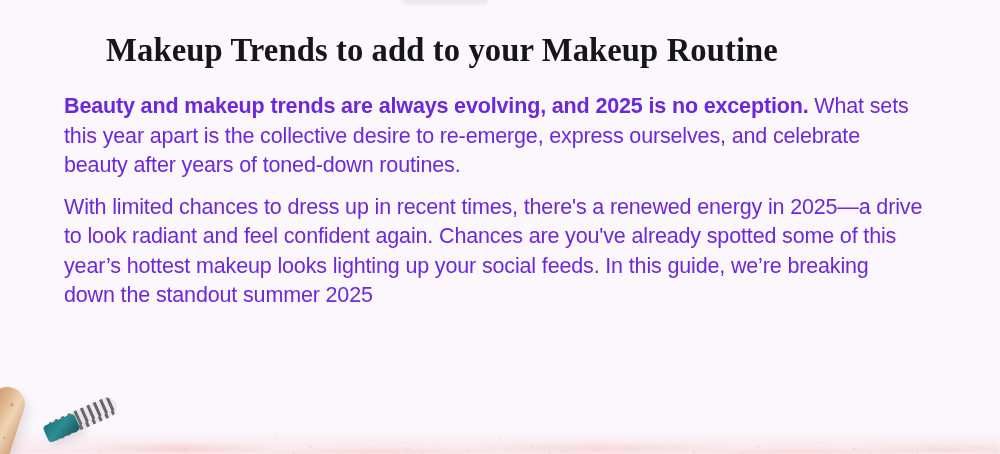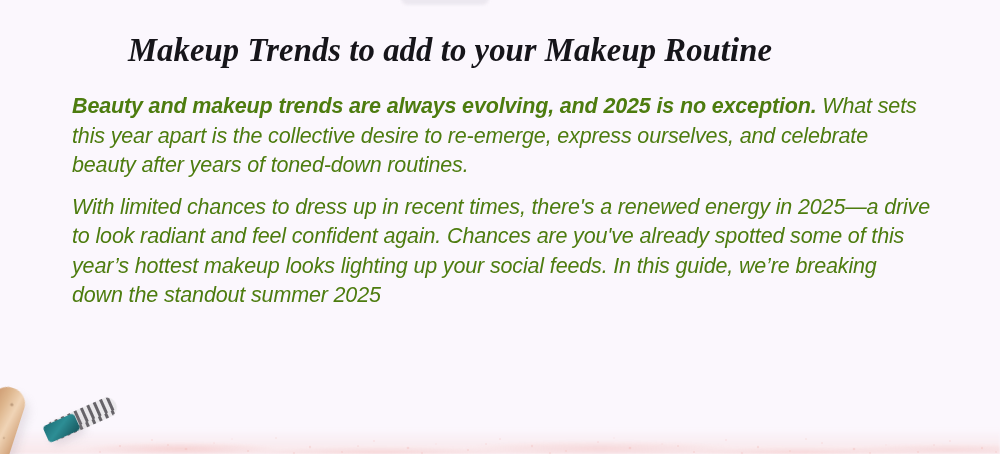--- a/index.html
+++ b/index.html
@@ -105,24 +105,23 @@
     transform-origin: 0 50%;
     border-radius: 4px;
     background: linear-gradient(150deg, #1d6f77 0%, #2d8e95 45%, #17555c 100%);
     filter: blur(0.6px);
     box-shadow: 4px 5px 8px rgba(150,140,150,0.25);
   }
 
   
   .content {
     position: absolute;
-    left: 8px;
+    left: 0;
     top: 0;
     width: 884px;
-    font-style: italic;
   }
 
   .headline {
     margin: 0;
     padding-top: 30px;
     text-align: center;
     font-family: "Liberation Serif", "DejaVu Serif", serif;
     font-weight: 700;
     font-size: 34px;
     line-height: 40px;
@@ -135,21 +134,21 @@
     margin-left: 64px;
     width: 860px;
     margin-top: 22px;
   }
 
   .para {
     margin: 0;
     font-family: "Liberation Sans", sans-serif;
     font-size: 21.5px;
     line-height: 29.5px;
-    color: #4d7c0f;
+    color: #6d28d9;
     letter-spacing: -0.15px;
     font-weight: 400;
   }
   .para + .para {
     margin-top: 12px;
   }
   .para .lead {
     font-weight: 700;
   }
 </style>

